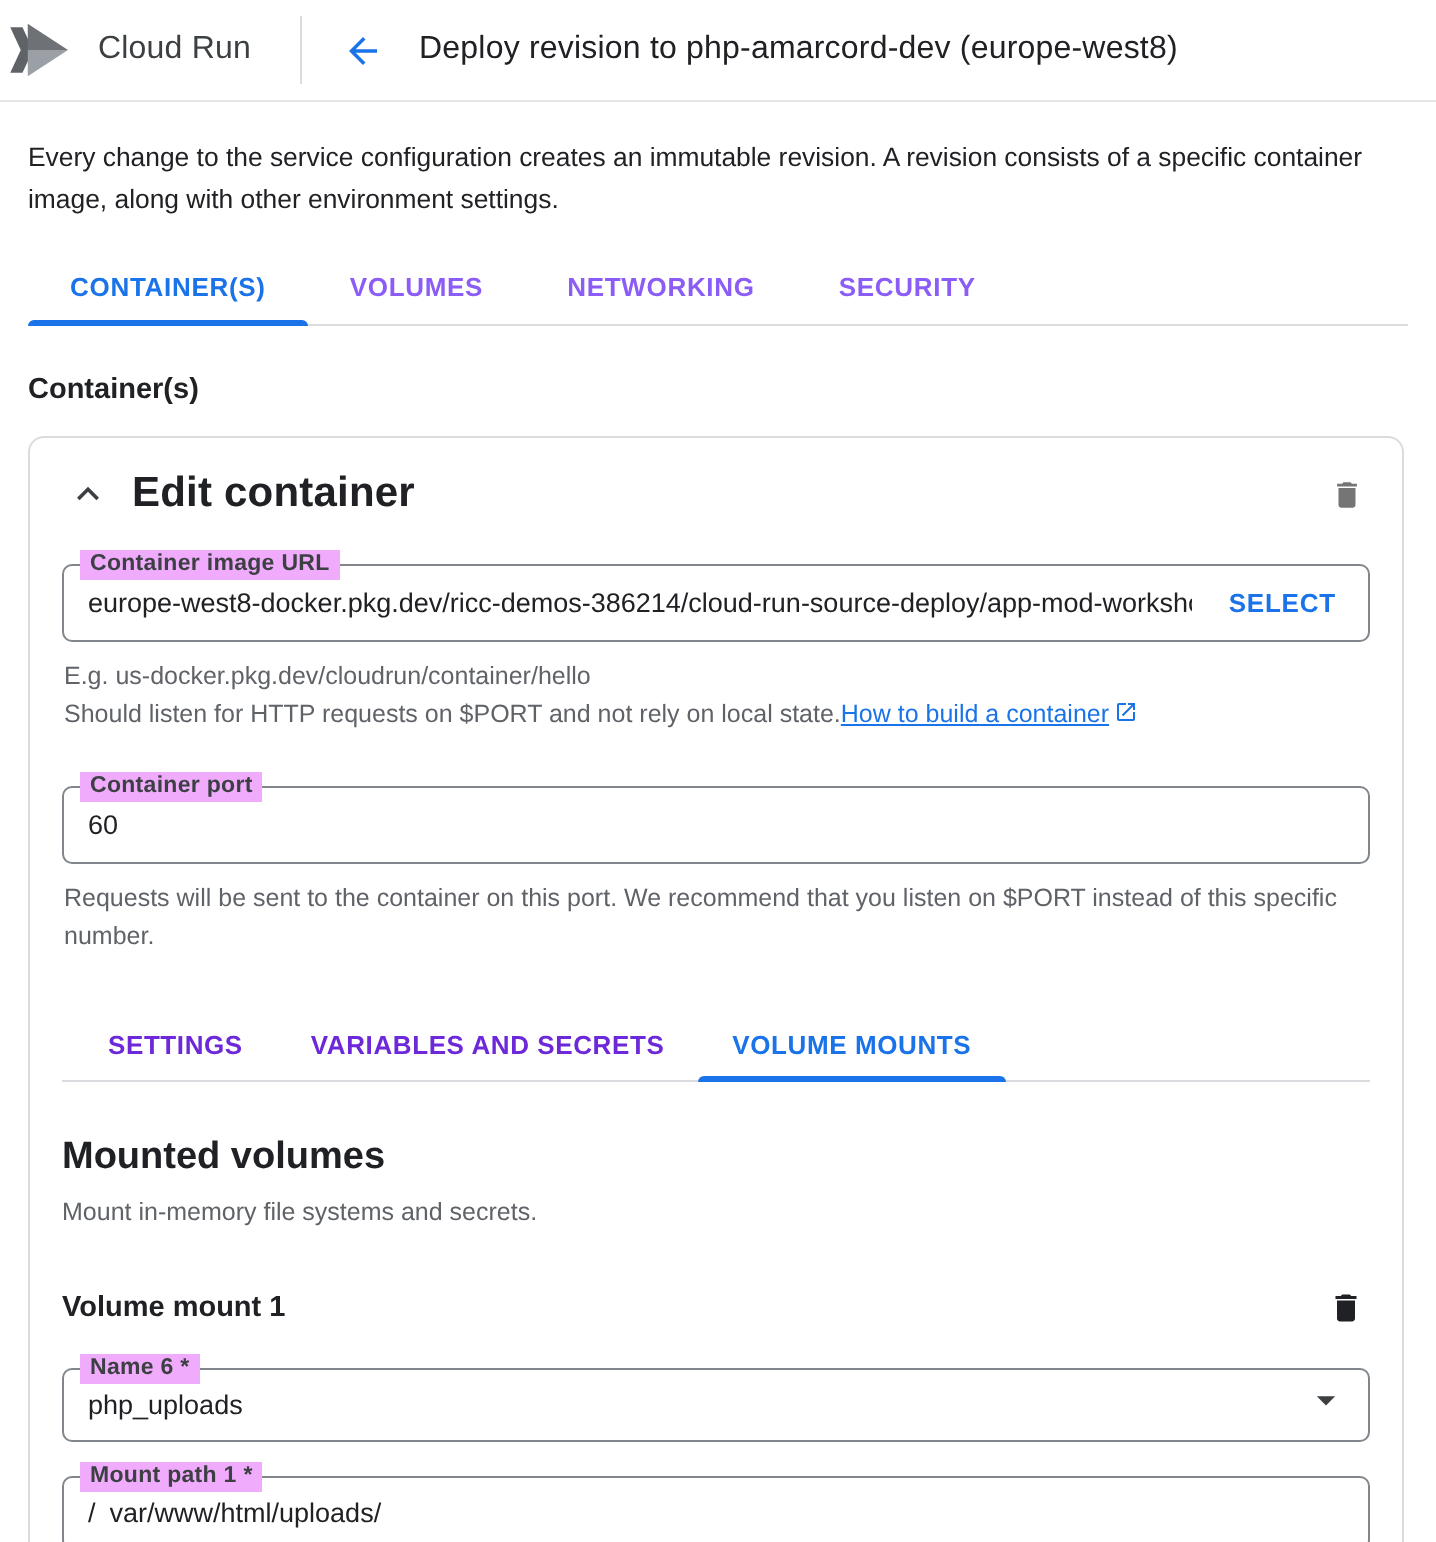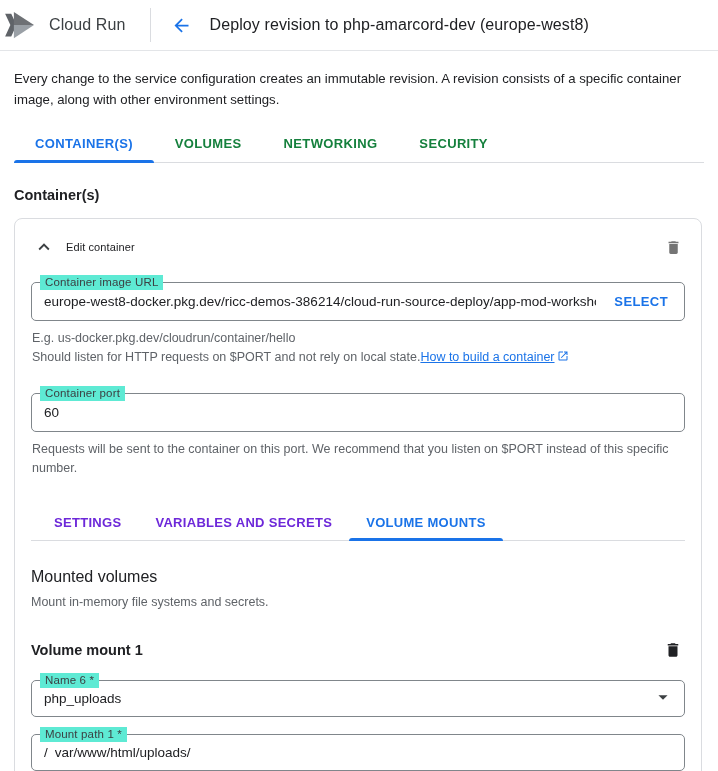--- a/index.html
+++ b/index.html
@@ -43,21 +43,21 @@
   .tabs {
     display: flex;
     margin: 15px 14px 0 14px;
     border-bottom: 1px solid #dadce0;
   }
   .tab {
     padding: 0 21px;
     height: 37px;
     display: flex; align-items: center;
     font-size: 13px; font-weight: bold; letter-spacing: .35px;
-    color: #15803d;
+    color: #8b5cf6;
     cursor: pointer;
     position: relative;
   }
   .tab.active { color: #1a73e8; }
   .tab.active::after {
     content: "";
     position: absolute; left: 0; right: 0; bottom: -1px;
     height: 3px; border-radius: 3px 3px 0 0;
     background: #1a73e8;
   }
@@ -73,42 +73,42 @@
     border: 1px solid #dadce0;
     border-radius: 8px;
     padding: 16px 16px 14px 16px;
   }
   .card-header { display: flex; align-items: center; }
   .collapse-btn {
     width: 22px; height: 22px; border: none; background: none; cursor: pointer;
     display: flex; align-items: center; justify-content: center;
     margin-left: 2px;
   }
-  .card-title { font-size: 11px; font-weight: normal; margin-left: 11px; letter-spacing: .1px; }
+  .card-title { font-size: 21px; font-weight: bold; margin-left: 11px; letter-spacing: .1px; }
   .spacer { flex: 1; }
   .icon-btn {
     width: 24px; height: 24px; border: none; background: none; cursor: pointer;
     display: flex; align-items: center; justify-content: center;
   }
 
   
   .field {
     position: relative;
     border: 1px solid #80868b;
     border-radius: 5px;
     height: 39px;
     display: flex; align-items: center;
     padding: 0 12px;
     background: #fff;
   }
   .field-label {
     position: absolute; top: -8px; left: 8px;
-    background: #5eead4;
+    background: #f0abfc;
     padding: 0 5px;
-    font-size: 11.5px; font-weight: normal; color: #3c4043;
+    font-size: 11.5px; font-weight: bold; color: #3c4043;
     letter-spacing: .15px;
     line-height: 15px;
     white-space: nowrap;
   }
   .field-value {
     flex: 1;
     font-size: 13.5px; color: #202124;
     white-space: nowrap; overflow: hidden;
   }
   .field-mt { margin-top: 21px; }
@@ -144,21 +144,21 @@
   }
   .subtab:first-child { margin-left: 6px; }
   .subtab.active { color: #1a73e8; }
   .subtab.active::after {
     content: "";
     position: absolute; left: 0; right: 0; bottom: -1px;
     height: 3px; border-radius: 3px 3px 0 0;
     background: #1a73e8;
   }
 
-  .mv-title { margin-top: 27px; font-size: 16px; font-weight: normal; }
+  .mv-title { margin-top: 27px; font-size: 19px; font-weight: bold; }
   .mv-desc { margin-top: 9px; font-size: 12.5px; color: #5f6368; }
 
   .mount-header { display: flex; align-items: center; margin-top: 29px; gap: 34px; }
   .mount-title { font-size: 14.5px; font-weight: bold; }
 
   .caret { flex: 0 0 auto; margin-right: -2px; }
 
   .path-prefix { font-size: 13.5px; color: #202124; margin-right: 7px; }
 </style>
 </head>

